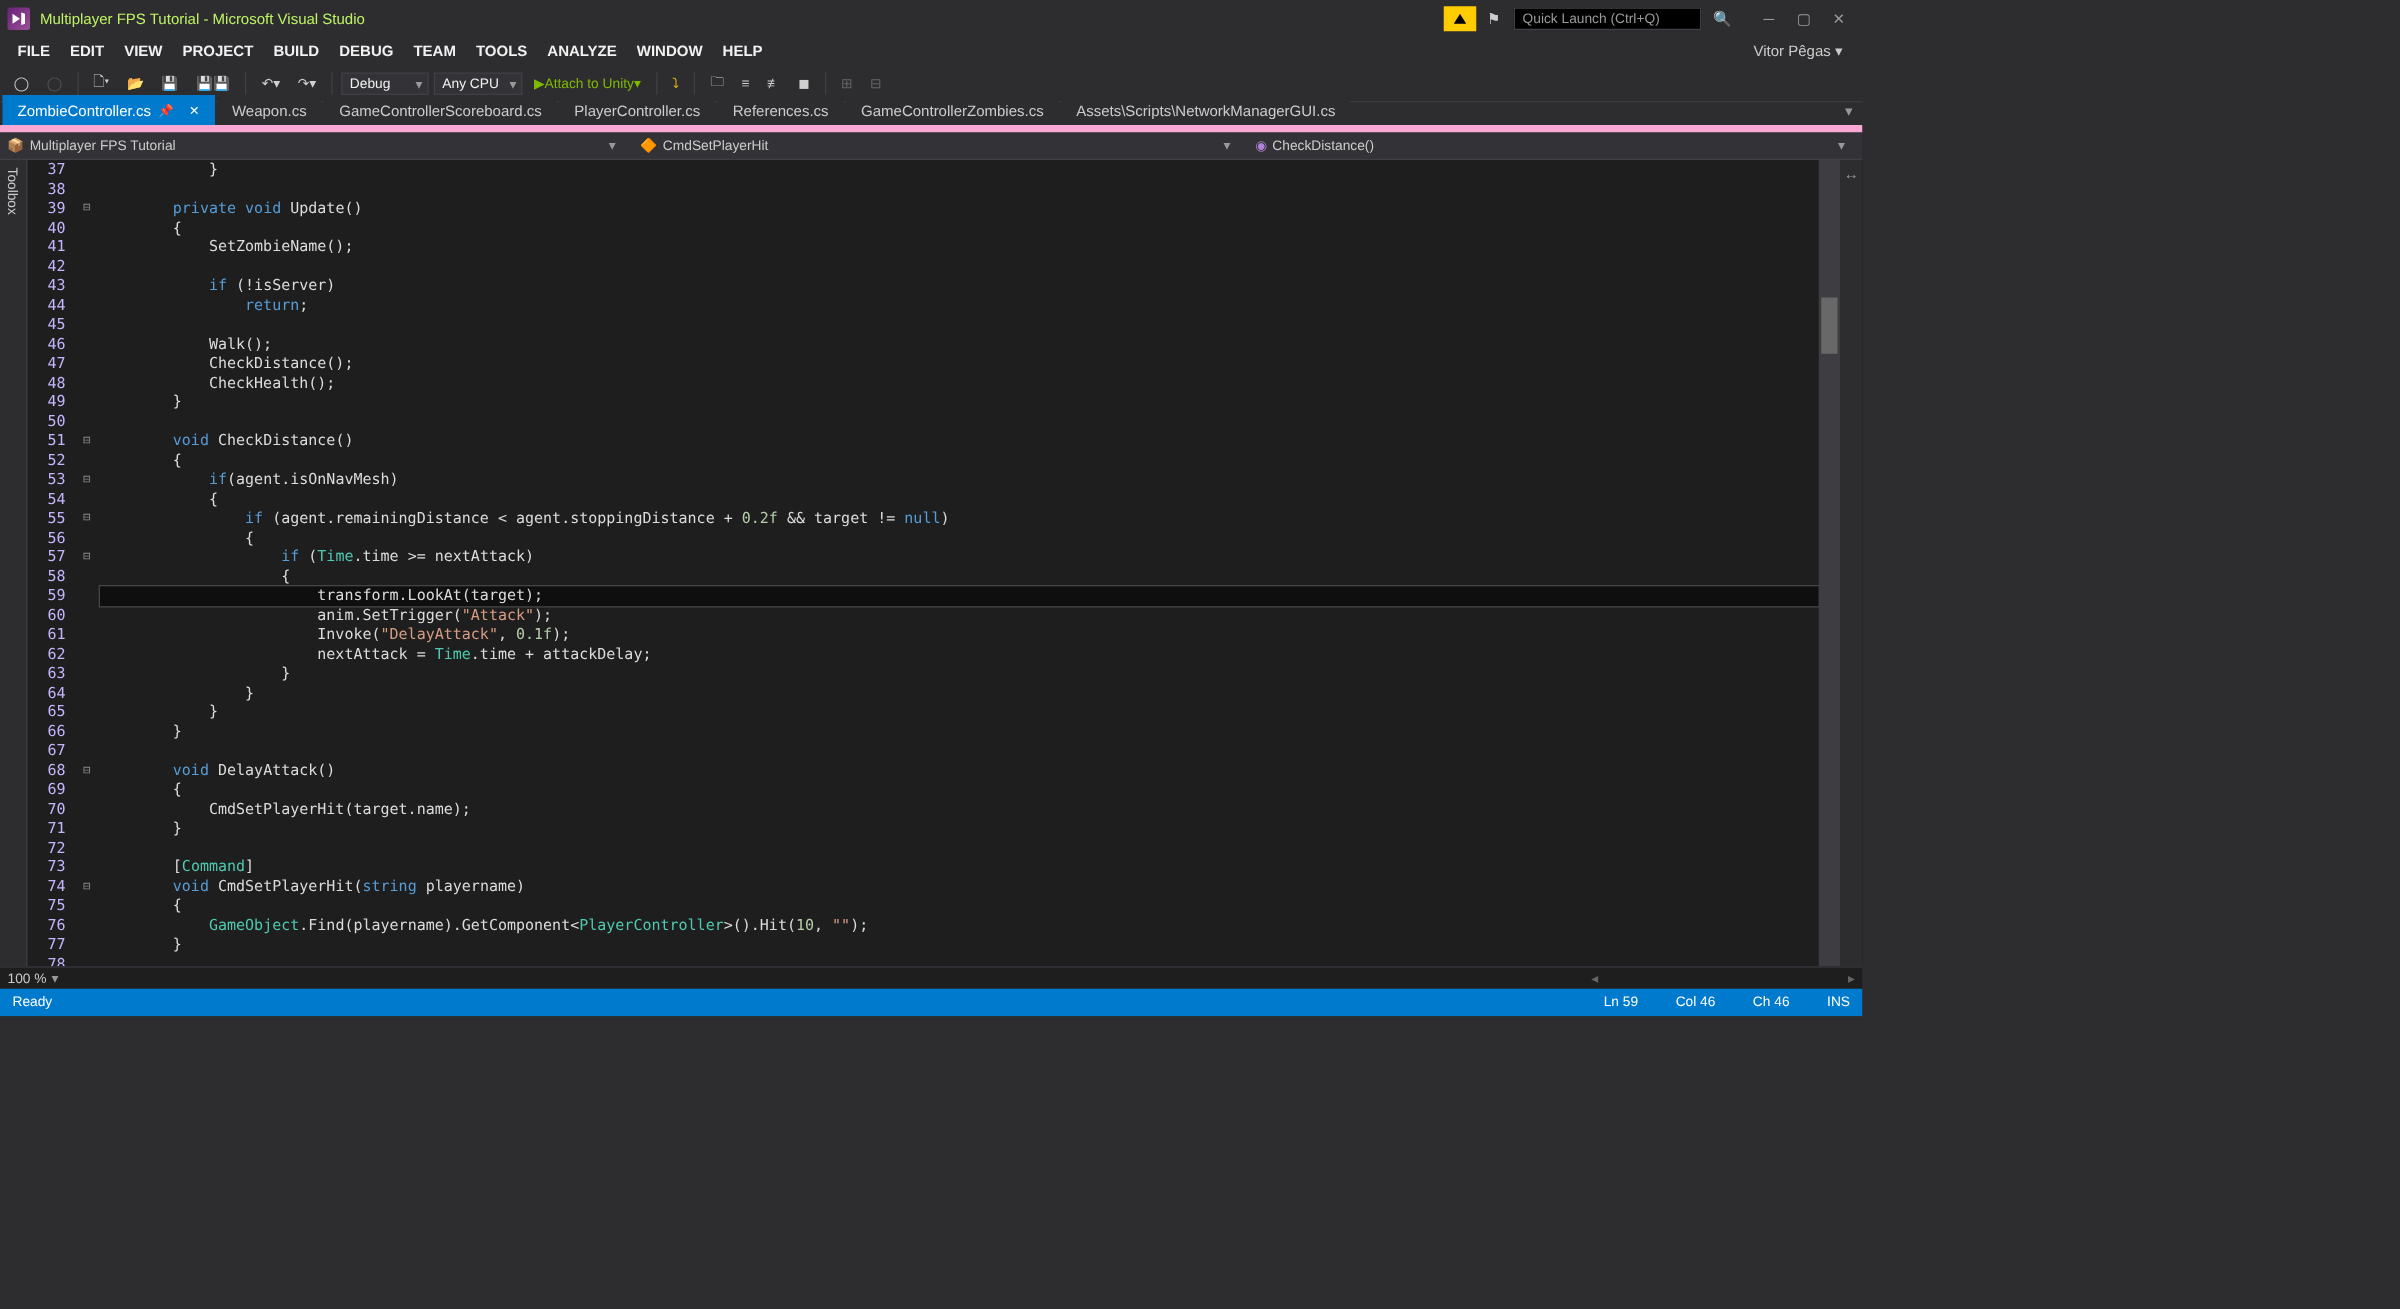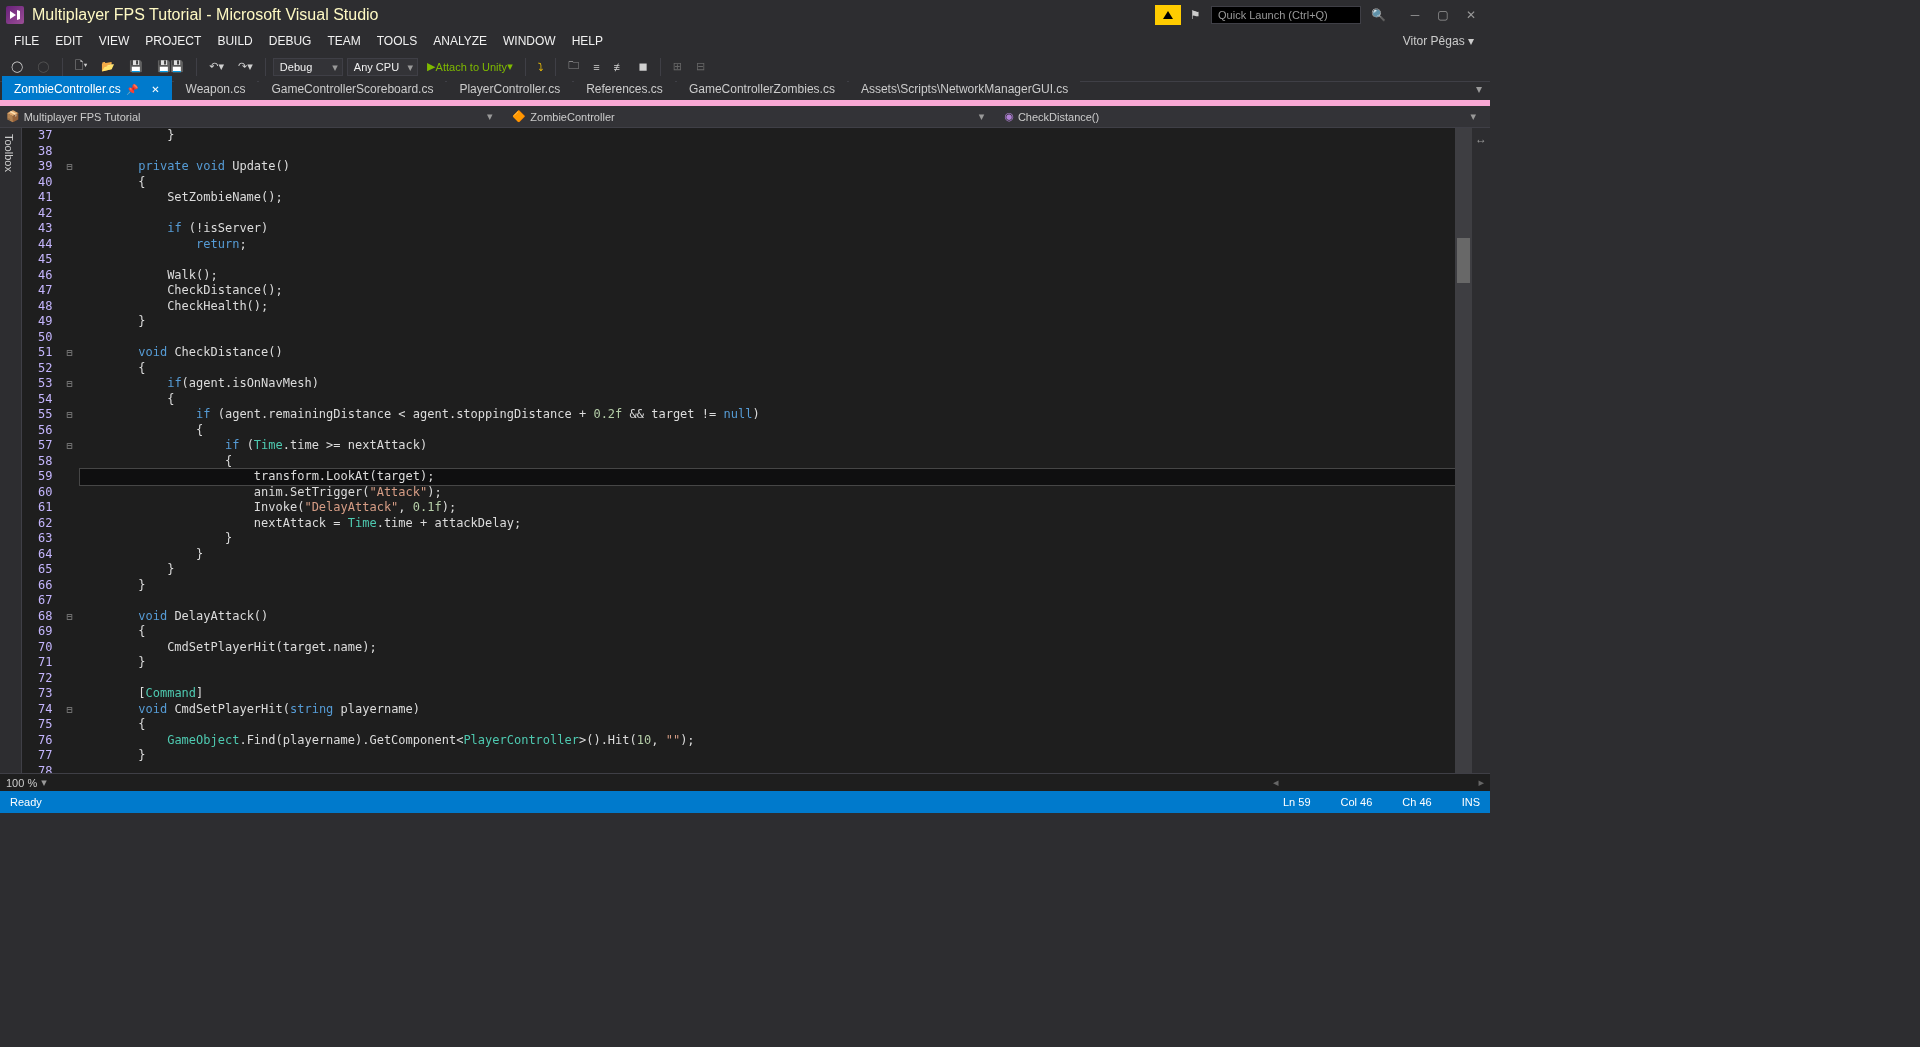--- a/index.html
+++ b/index.html
@@ -20,36 +20,36 @@
   display: flex;
   align-items: center;
   padding: 0 6px;
 }
 .titlebar .logo {
   width: 18px; height: 18px; margin-right: 8px;
   background: linear-gradient(135deg,#68217a 0%,#9b4f96 100%);
   border-radius: 2px;
   display:flex;align-items:center;justify-content:center;
 }
-.titlebar .ttext { color:#fef9c3; font-size:16px; }
+.titlebar .ttext { color:#bef264; font-size:12px; }
 .titlebar .spacer { flex:1; }
 .titlebar .notif {
   width:26px; height:20px; background:#ffcc00; display:flex;align-items:center;justify-content:center;margin-right:4px;
 }
 .titlebar .flag { width:20px; display:flex;align-items:center;justify-content:center;color:#ccc;margin-right:6px;}
 .quick-launch {
   background:#000000; border:1px solid #3f3f46; padding:2px 6px; width:150px; color:#999; font-size:11px; margin-right:10px;
 }
 .winbtns { display:flex; gap:2px; margin-left:8px;}
 .winbtns div{ width:26px; height:20px; display:flex;align-items:center;justify-content:center;color:#999;}
 .menubar {
   height:22px; background:#2d2d30; display:flex; align-items:center; padding:0 6px;
   font-size:12px; color:#f1f1f1;
 }
-.menubar .mitem { padding: 3px 8px; cursor:default;}
+.menubar .mitem { padding: 3px 8px; cursor:default;font-weight:bold;}
 .menubar .spacer {flex:1;}
 .menubar .user { color:#ccc; font-size:12px; padding-right:10px;}
 .toolbar {
   height:30px; background:#2d2d30; border-bottom:1px solid #3f3f46;
   display:flex; align-items:center; padding:0 6px; gap:4px;
 }
 .toolbar .tb-btn {
   padding:3px 5px; color:#d0d0d0; display:flex;align-items:center;font-size:11px;
 }
 .toolbar .sep { width:1px; height:18px; background:#3f3f46; margin:0 3px;}
@@ -202,21 +202,21 @@
   </div>
 
 <div class="breadcrumb-bar">
   <div class="bc-item" style="flex:0 0 34%;">
     <span>📦</span>
     <span>Multiplayer FPS Tutorial</span>
     <span class="drop">▾</span>
   </div>
   <div class="bc-item" style="flex:0 0 33%;">
     <span style="color:#ffd700;">🔶</span>
-    <span>ZombieController</span>
+    <span>CmdSetPlayerHit</span>
     <span class="drop">▾</span>
   </div>
   <div class="bc-item" style="flex:1;">
     <span style="color:#b180d7;">◉</span>
     <span>CheckDistance()</span>
     <span class="drop">▾</span>
   </div>
 </div>
 
 <div class="editor-area">

